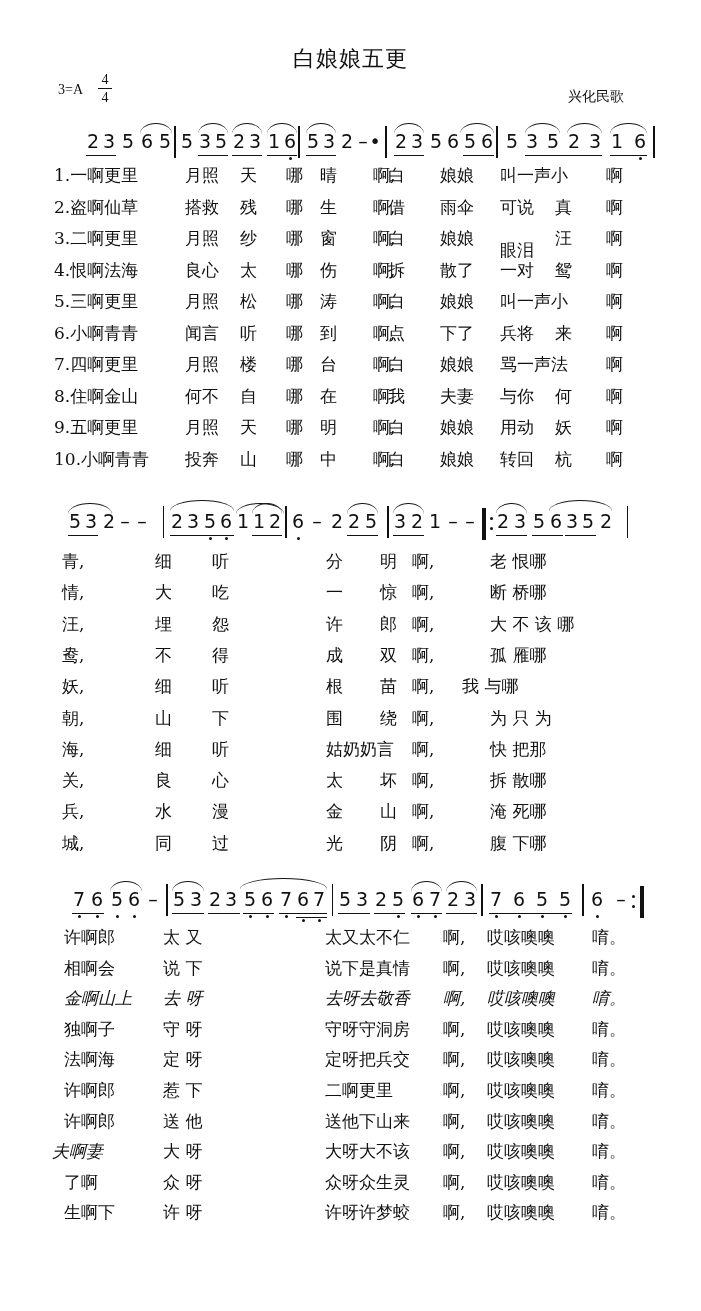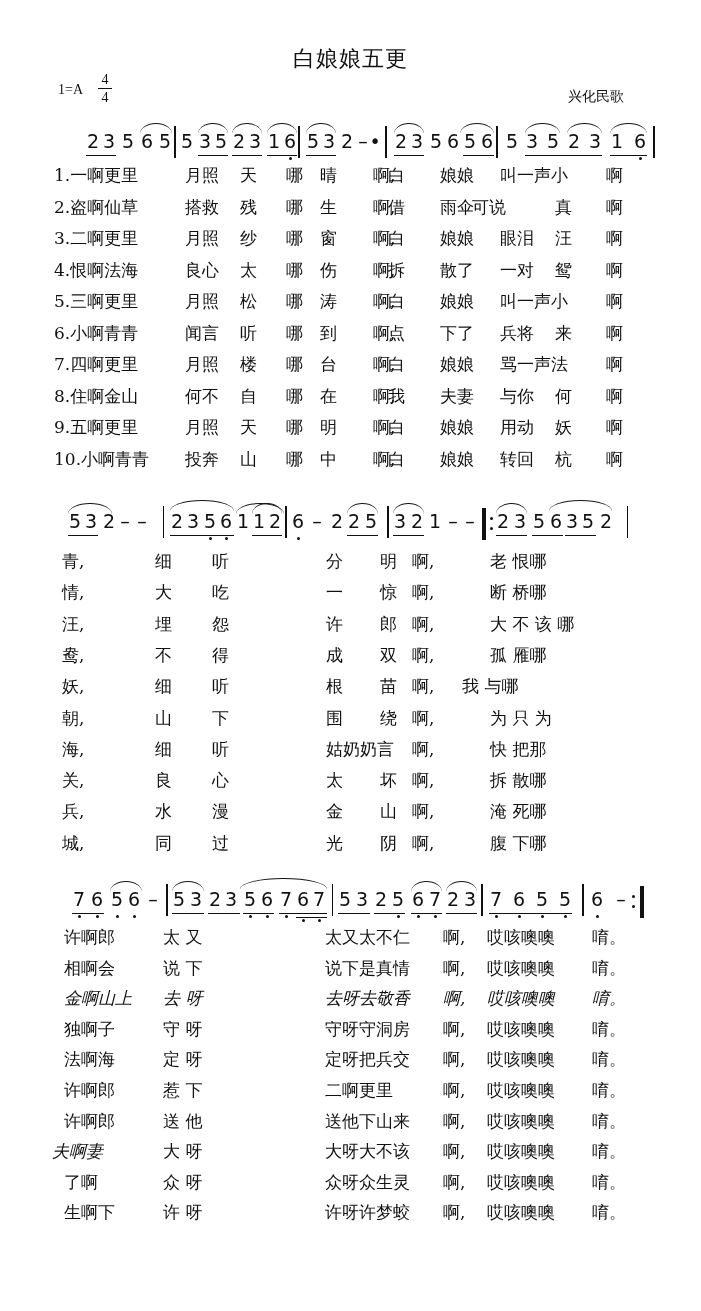--- a/index.html
+++ b/index.html
@@ -32,21 +32,21 @@
 
   .lyrics { position: absolute; left: 0; width: 701px; }
   .lrow { position: absolute; left: 0; width: 701px; height: 30px;
           font-family: "DejaVu Serif", "Liberation Serif", serif; font-size: 17px; line-height: 30px; }
   .cell { position: absolute; white-space: pre; }
 </style>
 </head>
 <body>
 
 <div class="abs title">白娘娘五更</div>
-<div class="abs key">1=A</div>
+<div class="abs key">3=A</div>
 <div class="abs timesig">
   <div>4</div>
   <div class="bar"></div>
   <div>4</div>
 </div>
 <div class="abs composer">兴化民歌</div>
 
 <div id="score">
     <div class="notes" style="top: 130px;">
       <span class="tok" style="left: 86px; top: 0px;">2</span>
@@ -225,34 +225,34 @@
     </div>
     <div class="lrow" style="top: 31.5px;">
       <span class="cell" style="left: 54px;">2.盗啊仙草</span>
       <span class="cell" style="left: 185px;">搭救</span>
       <span class="cell" style="left: 240px;">残</span>
       <span class="cell" style="left: 286px;">哪</span>
       <span class="cell" style="left: 320px;">生</span>
       <span class="cell" style="left: 373px;">啊,</span>
       <span class="cell" style="left: 388px;">借</span>
       <span class="cell" style="left: 440px;">雨伞</span>
-      <span class="cell" style="left: 472px;">可说</span>
+      <span class="cell" style="left: 500px;">可说</span>
       <span class="cell" style="left: 555px;">真</span>
       <span class="cell" style="left: 606px;">啊</span>
     </div>
     <div class="lrow" style="top: 63px;">
       <span class="cell" style="left: 54px;">3.二啊更里</span>
       <span class="cell" style="left: 185px;">月照</span>
       <span class="cell" style="left: 240px;">纱</span>
       <span class="cell" style="left: 286px;">哪</span>
       <span class="cell" style="left: 320px;">窗</span>
       <span class="cell" style="left: 373px;">啊,</span>
       <span class="cell" style="left: 388px;">白</span>
       <span class="cell" style="left: 440px;">娘娘</span>
-      <span class="cell" style="left: 500px;">眼泪</span>
+      <span class="cell" style="left: 500px; margin-top: 12px;">眼泪</span>
       <span class="cell" style="left: 555px;">汪</span>
       <span class="cell" style="left: 606px;">啊</span>
     </div>
     <div class="lrow" style="top: 94.5px;">
       <span class="cell" style="left: 54px;">4.恨啊法海</span>
       <span class="cell" style="left: 185px;">良心</span>
       <span class="cell" style="left: 240px;">太</span>
       <span class="cell" style="left: 286px;">哪</span>
       <span class="cell" style="left: 320px;">伤</span>
       <span class="cell" style="left: 373px;">啊,</span>

